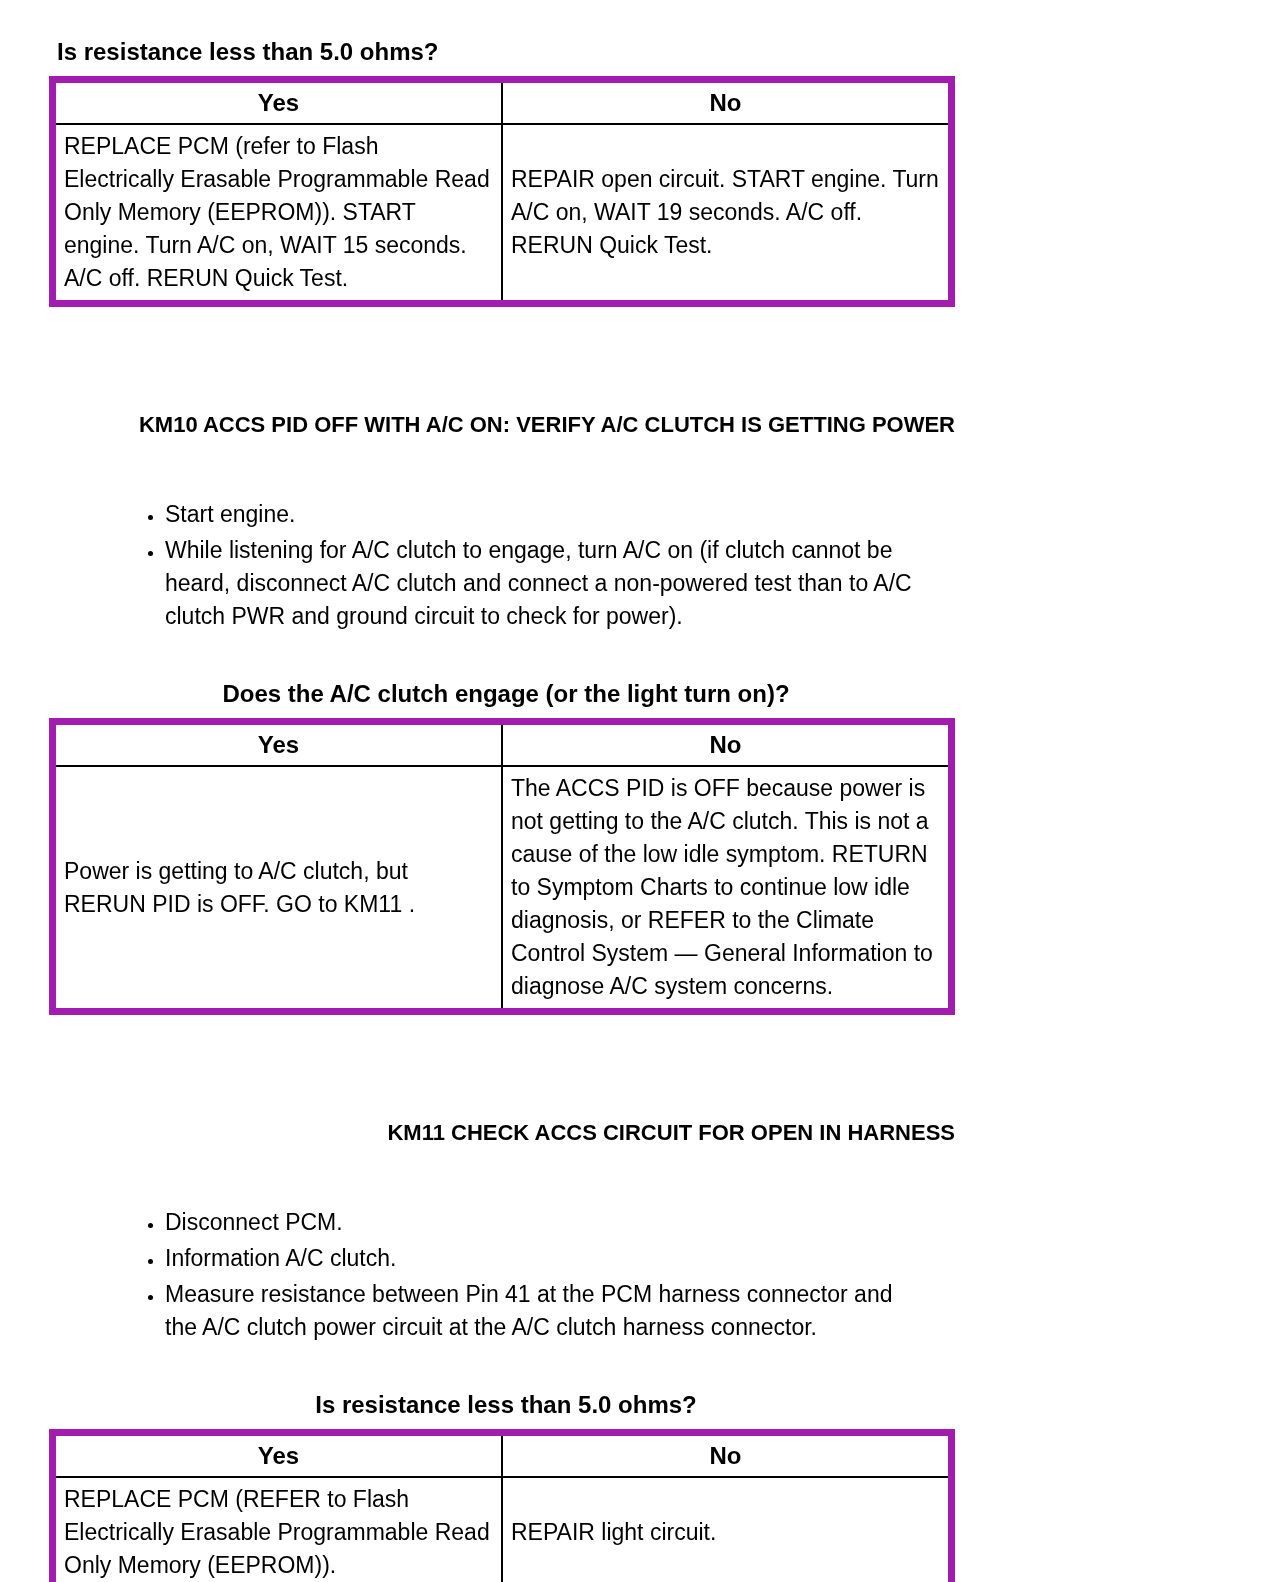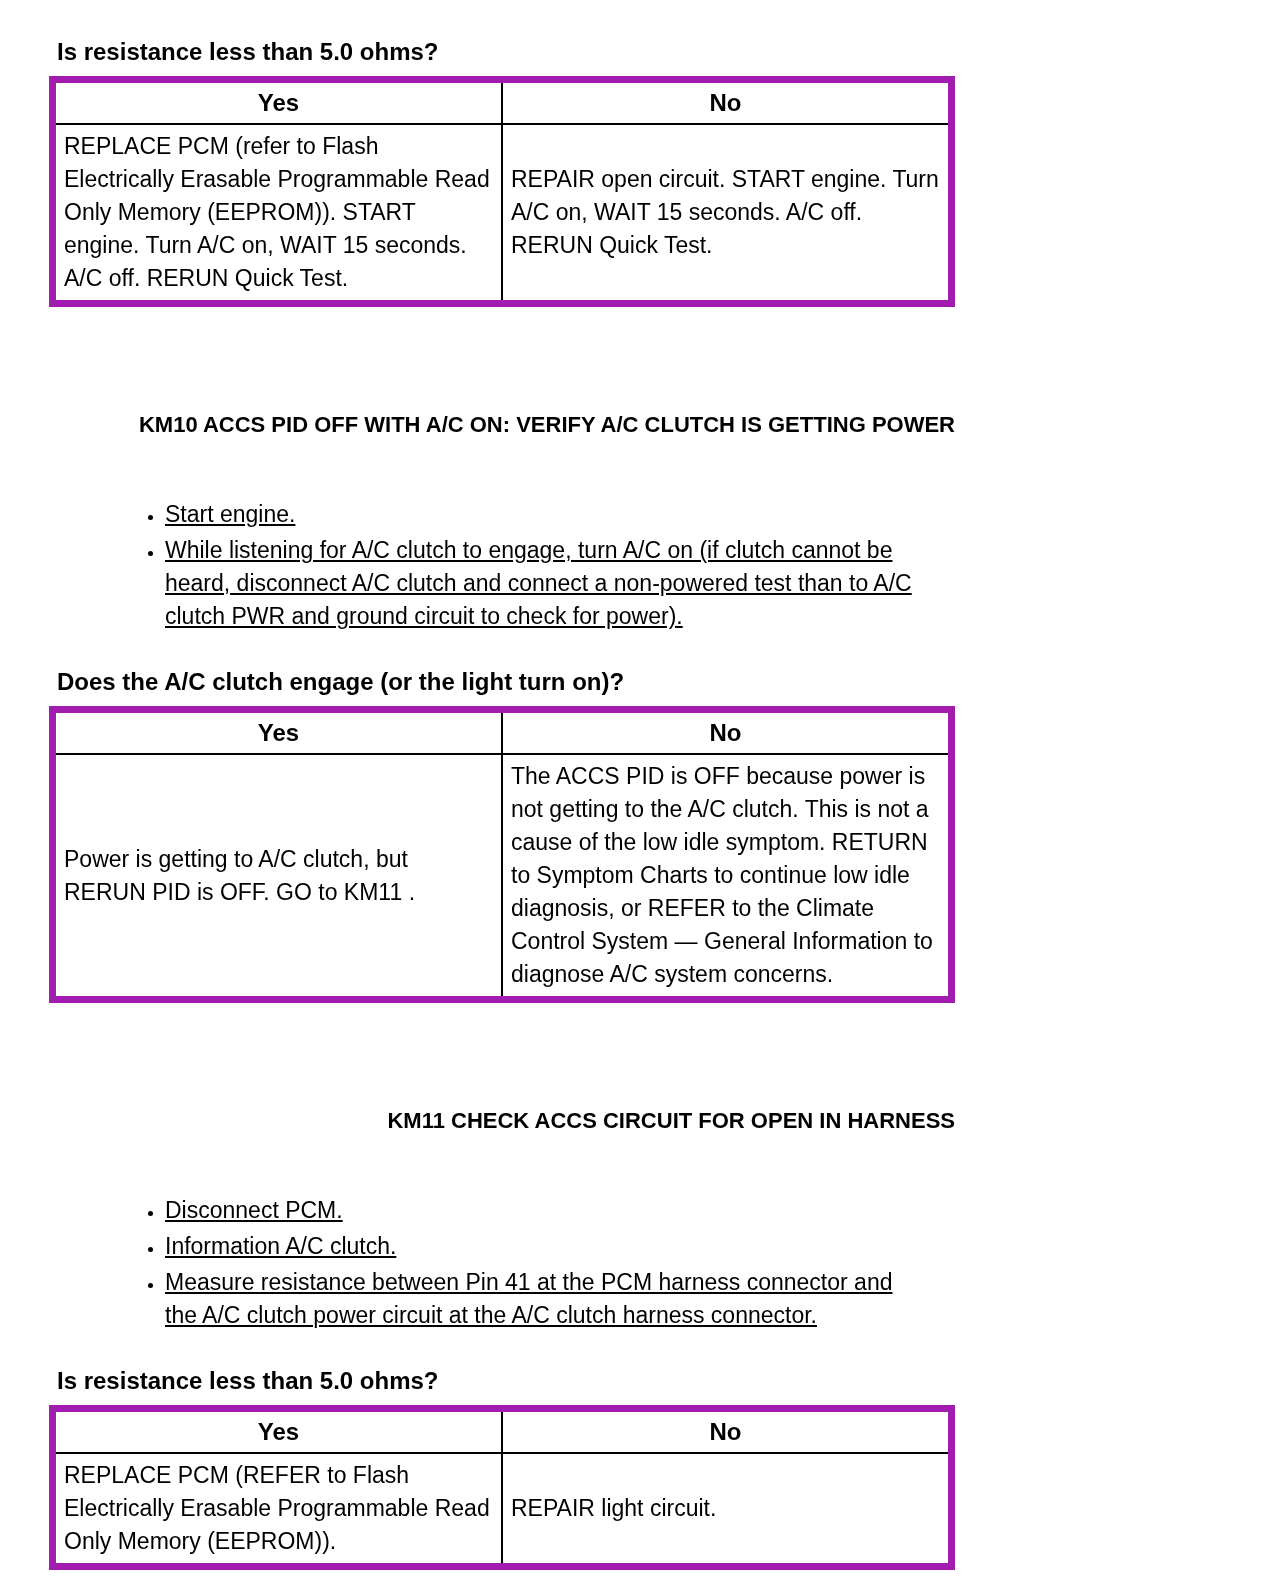--- a/index.html
+++ b/index.html
@@ -55,45 +55,44 @@
   ul.bullet-list {
     list-style: disc;
     margin: 52px 0 0 0;
     padding: 0 0 0 116px;
   }
   ul.bullet-list li {
     font-size: 23px;
     line-height: 33px;
     margin-bottom: 3px;
     padding-right: 30px;
-    text-decoration: underline;
   }
   ul.bullet-list li::marker {
     font-size: 18px;
   }
-  .question.after-bullets { margin-top: 35px; }
+  .question.after-bullets { margin-top: 47px; text-align: center; }
 </style>
 </head>
 <body>
 
 <div class="page">
 
   <div class="question">Is resistance less than 5.0 ohms?</div>
 
   <table class="decision-table">
     <thead>
       <tr>
         <th>Yes</th>
         <th>No</th>
       </tr>
     </thead>
     <tbody>
       <tr>
         <td>REPLACE PCM (refer to Flash Electrically Erasable Programmable Read Only Memory (EEPROM)). START engine. Turn A/C on, WAIT 15 seconds. A/C off. RERUN Quick Test.</td>
-        <td>REPAIR open circuit. START engine. Turn A/C on, WAIT 15 seconds. A/C off. RERUN Quick Test.</td>
+        <td>REPAIR open circuit. START engine. Turn A/C on, WAIT 19 seconds. A/C off. RERUN Quick Test.</td>
       </tr>
     </tbody>
   </table>
 
   <h2 class="section-title">KM10 ACCS PID OFF WITH A/C ON: VERIFY A/C CLUTCH IS GETTING POWER</h2>
 
   <ul class="bullet-list">
     <li>Start engine.</li>
     <li>While listening for A/C clutch to engage, turn A/C on (if clutch cannot be heard, disconnect A/C clutch and connect a non-powered test than to A/C clutch PWR and ground circuit to check for power).</li>
   </ul>

